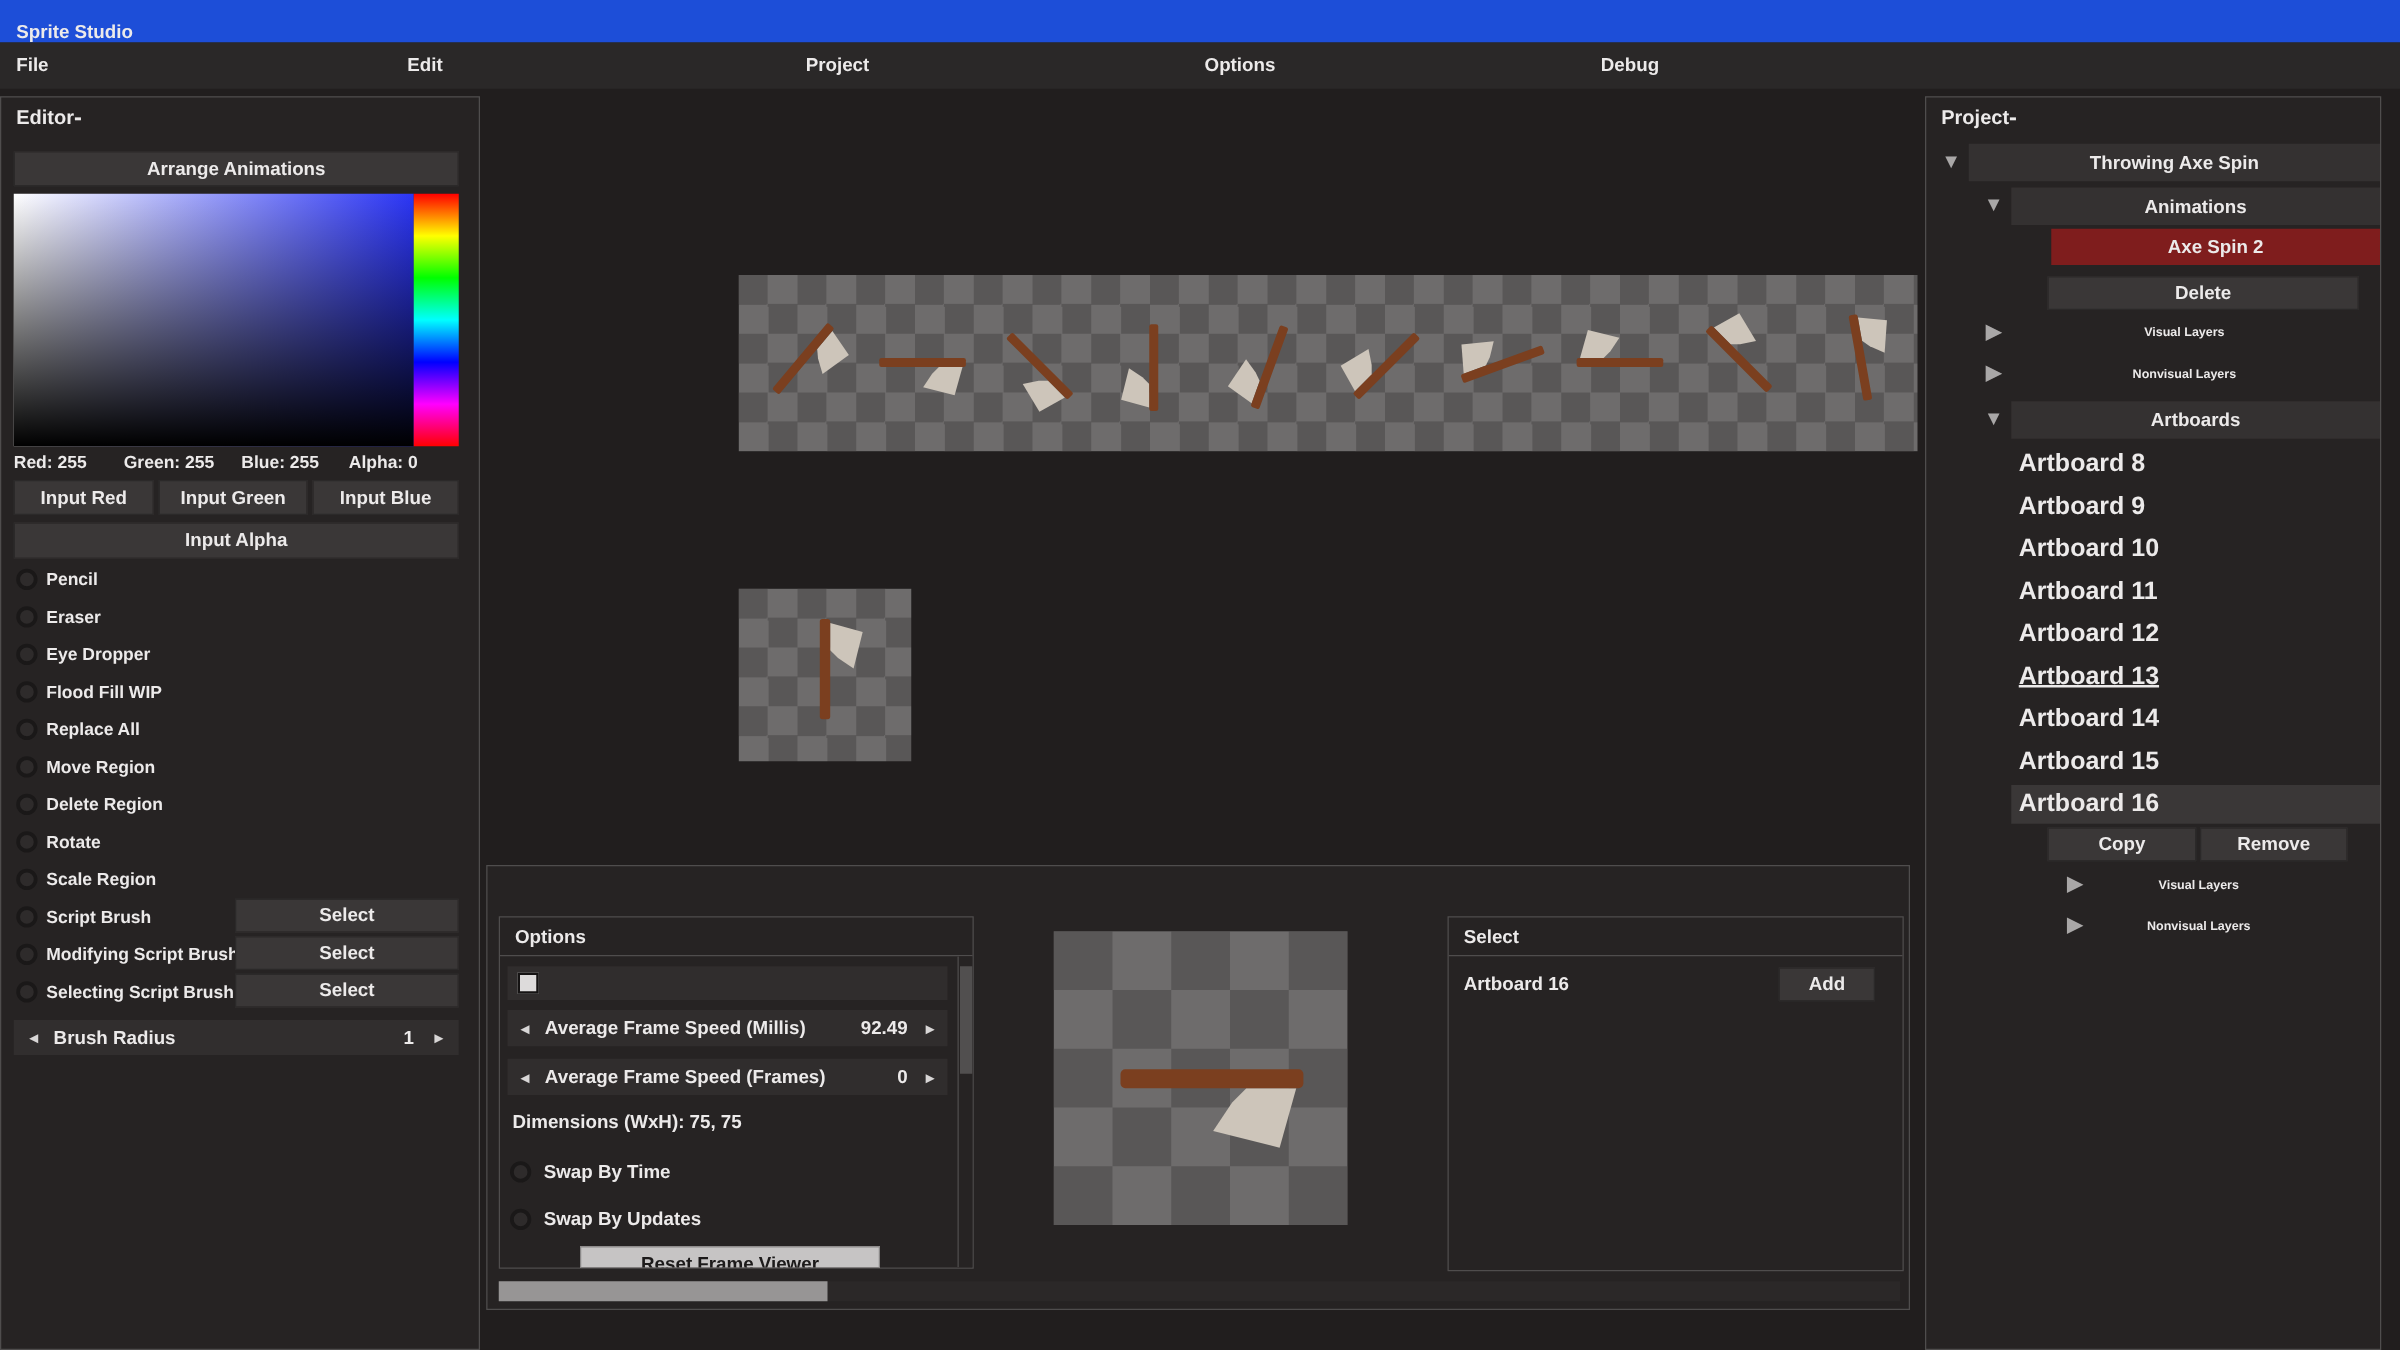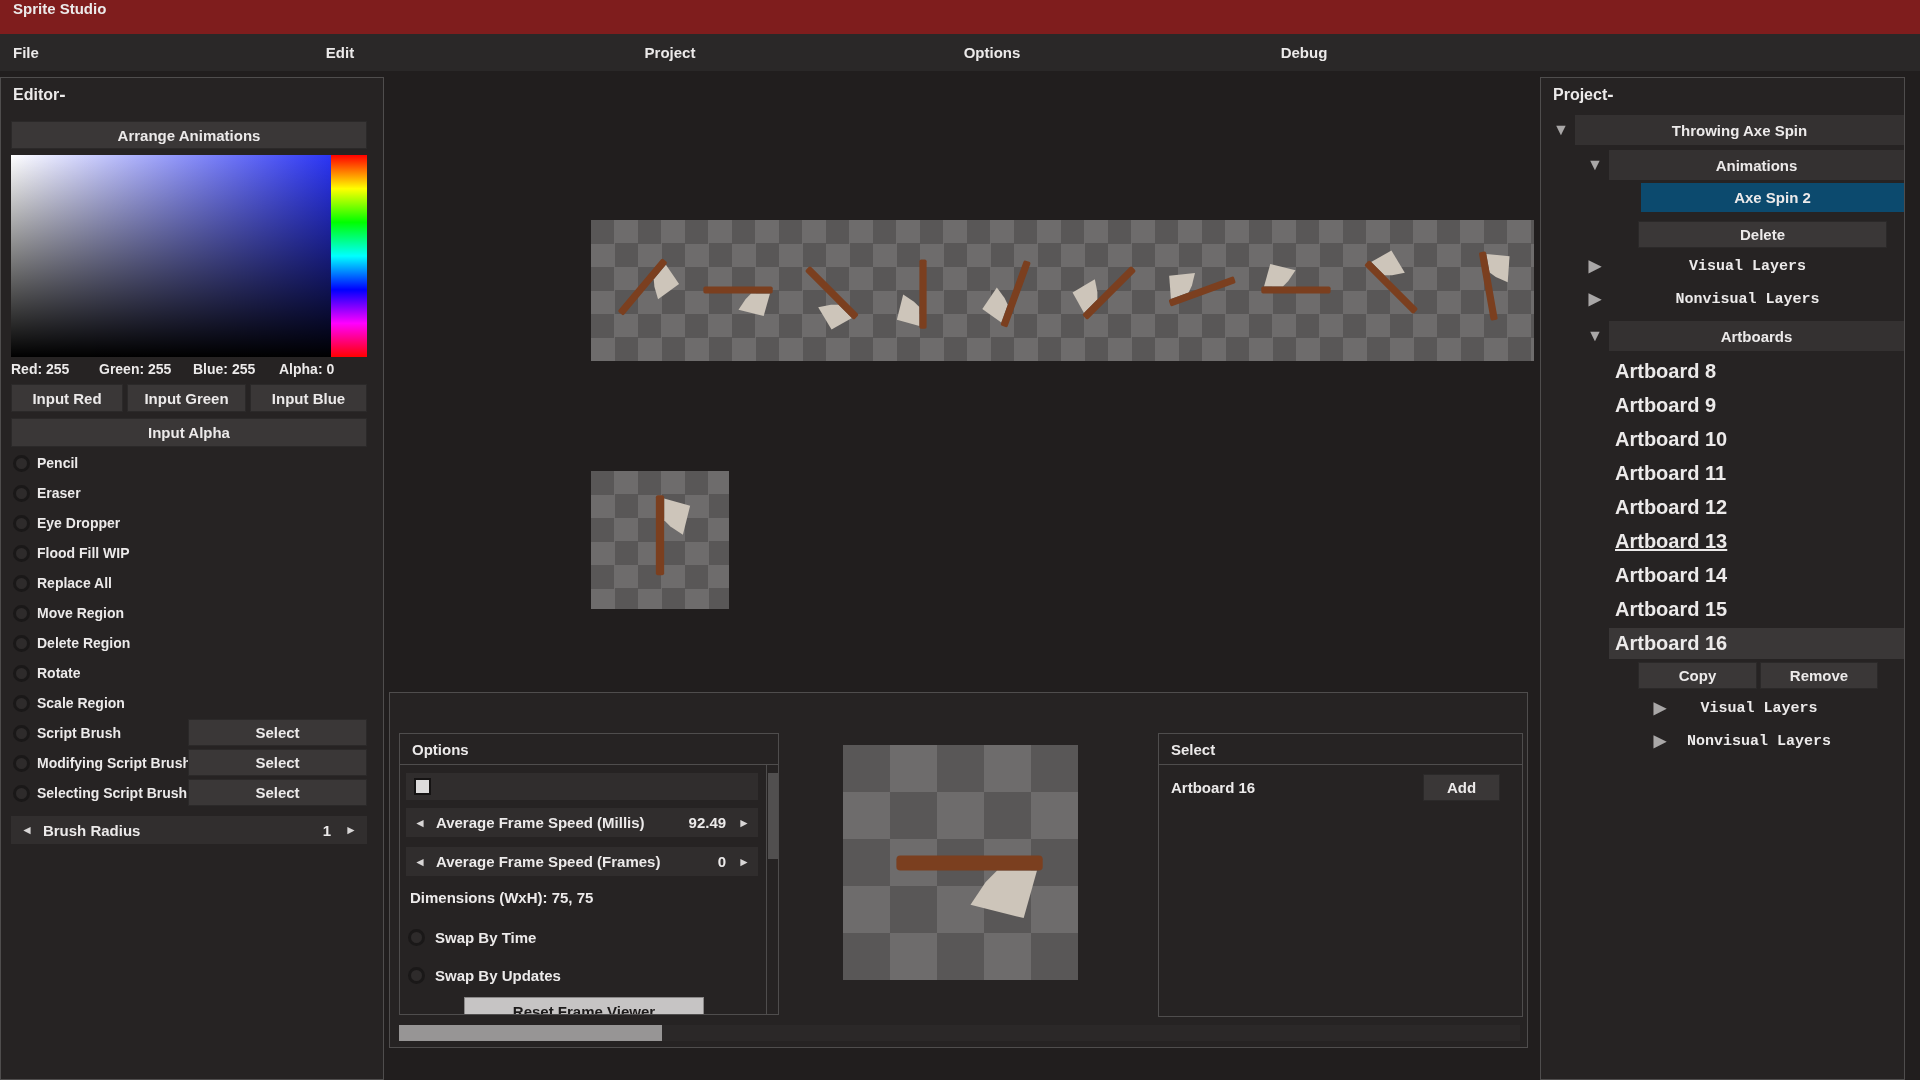--- a/index.html
+++ b/index.html
@@ -1,20 +1,20 @@
 <!DOCTYPE html>
 <html><head>
 <meta charset="utf-8">
 <style>
 * { margin:0; padding:0; box-sizing:border-box; }
 html,body { width:1920px; height:1080px; overflow:hidden; }
 body { background:#211e1e; font-family:"Liberation Sans",sans-serif; font-weight:700; color:#eceaea; position:relative; }
 
 
-#titlebar { position:absolute; left:0; top:0; width:1920px; height:34px; background:#7f1d1d; display:flex; align-items:flex-start; padding:0 13px; font-size:15px; }
+#titlebar { position:absolute; left:0; top:0; width:1920px; height:34px; background:#1d4ed8; display:flex; align-items:flex-end; padding:0 13px; font-size:15px; }
 #menubar { position:absolute; left:0; top:34px; width:1920px; height:37px; background:#2a2828; }
 .menu-item { position:absolute; top:0; height:37px; line-height:37px; font-size:15px; cursor:default; }
 .menu-item.centered { transform:translateX(-50%); }
 
 
 .panel { position:absolute; background:#262323; border:1px solid #4f4d4d; }
 .panel-header { height:33px; display:flex; align-items:center; justify-content:flex-start; padding:0 12px; font-size:16px; }
 .collapse { font-size:19px; line-height:19px; cursor:default; }
 .btn { background:#3a3737; border:1px solid #2b2929; color:#eceaea; font:700 15px "Liberation Sans",sans-serif; display:flex; align-items:center; justify-content:center; cursor:default; }
 .bar { background:#343131; display:flex; align-items:center; justify-content:center; font-size:15px; position:absolute; cursor:default; }
@@ -72,21 +72,21 @@
 #preview { position:absolute; left:453px; top:52px; width:235px; height:235px; background-size:94px 94px; display:flex; align-items:center; justify-content:center; }
 #select-box { left:768px; top:40px; width:365px; height:284px; }
 #select-row { position:absolute; left:0; top:39px; width:363px; height:28px; display:flex; align-items:center; padding:0 12px; font-size:15px; }
 #select-row .spacer { flex:1; }
 #add-btn { width:77px; height:27px; margin-right:10px; }
 #h-scroll-track { position:absolute; left:9px; top:332px; width:1121px; height:16px; background:#2b2828; }
 #h-scroll-thumb { position:absolute; left:0; top:0; width:263px; height:16px; background:#979595; }
 
 
 #project-panel { left:1540px; top:77px; width:365px; height:1003px; }
-.treelabel { position:absolute; display:flex; align-items:center; justify-content:center; font-size:15px; cursor:default;font-family:Liberation Mono, monospace; }
+.treelabel { position:absolute; display:flex; align-items:center; justify-content:center; font-size:10px; cursor:default; }
 .artboard-item { position:absolute; left:68px; width:295px; height:31px; display:flex; align-items:center; padding-left:6px; font-size:20px; cursor:default; }
 .artboard-item.selected { background:#3a3737; }
 #proj-delete { position:absolute; left:97px; top:143px; width:249px; height:27px; }
 #proj-copy { position:absolute; left:97px; top:584px; width:119px; height:27px; }
 #proj-remove { position:absolute; left:219px; top:584px; width:118px; height:27px; }
 </style>
 </head>
 <body>
 
 <div id="titlebar">
@@ -350,21 +350,21 @@
     <span>Project</span>
     <span class="collapse">-</span>
   </div>
 
   <span class="tri" style="left:8px;top:37px">▼</span>
   <div class="bar" style="left:34px;top:37px;width:329px;height:30px">Throwing Axe Spin</div>
 
   <span class="tri" style="left:42px;top:72px">▼</span>
   <div class="bar" style="left:68px;top:72px;width:295px;height:30px">Animations</div>
 
-  <div class="bar" style="left:100px;top:105px;width:263px;height:29px;background:#0c4a6e">Axe Spin 2</div>
+  <div class="bar" style="left:100px;top:105px;width:263px;height:29px;background:#7f1d1d">Axe Spin 2</div>
   <button id="proj-delete" class="btn">Delete</button>
 
   <span class="tri" style="left:42px;top:173px">▶</span>
   <div class="treelabel" style="left:68px;top:174px;width:277px;height:28px">Visual Layers</div>
 
   <span class="tri" style="left:42px;top:206px">▶</span>
   <div class="treelabel" style="left:68px;top:207px;width:277px;height:28px">Nonvisual Layers</div>
 
   <span class="tri" style="left:42px;top:243px">▼</span>
   <div class="bar" style="left:68px;top:243px;width:295px;height:30px">Artboards</div>

